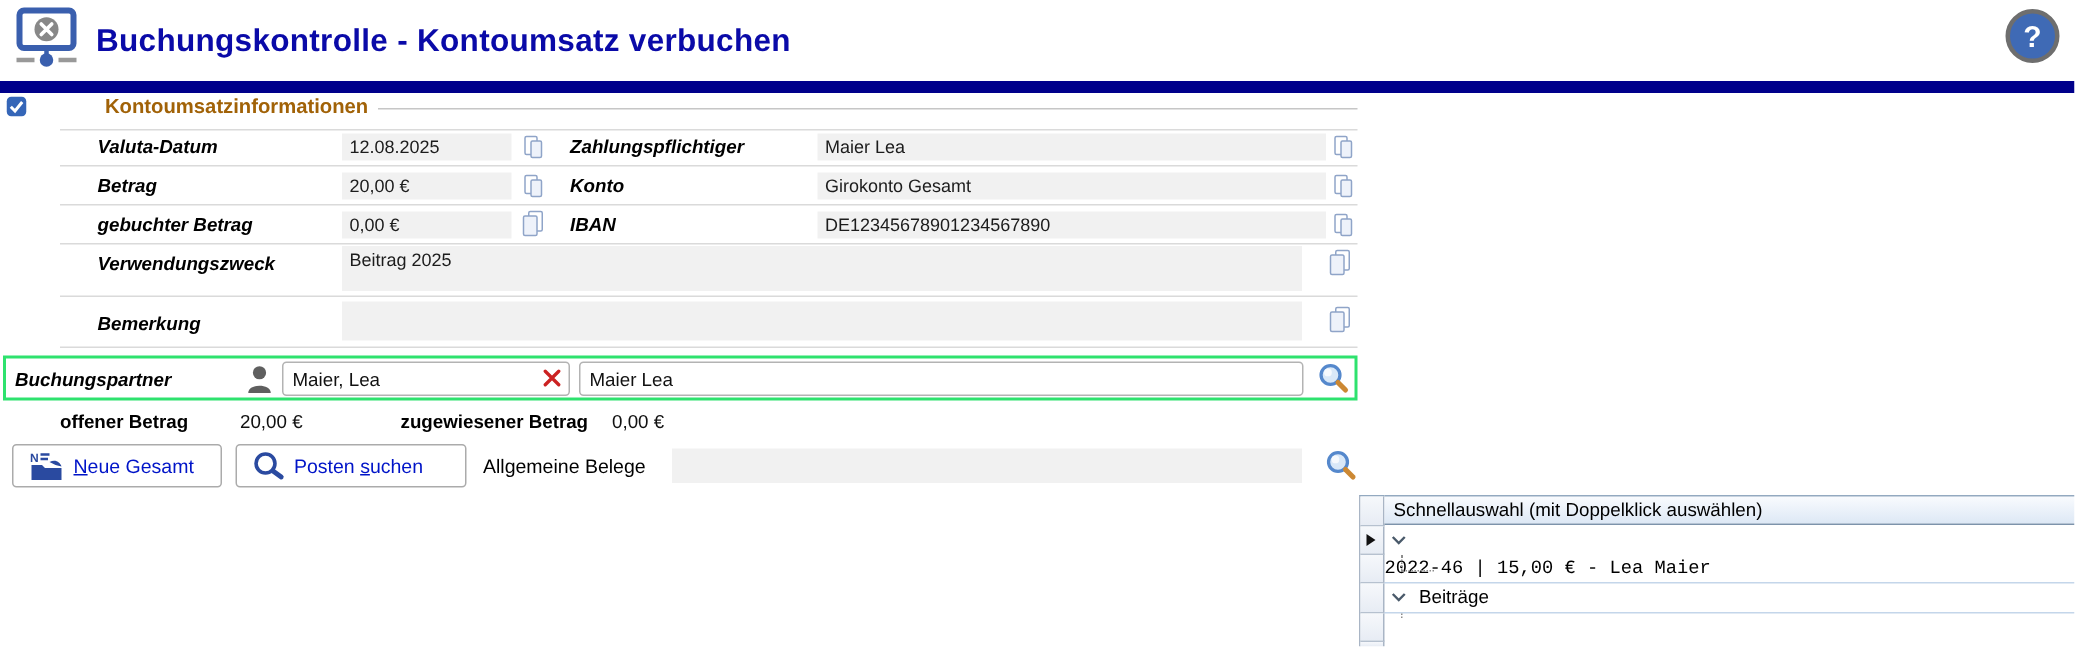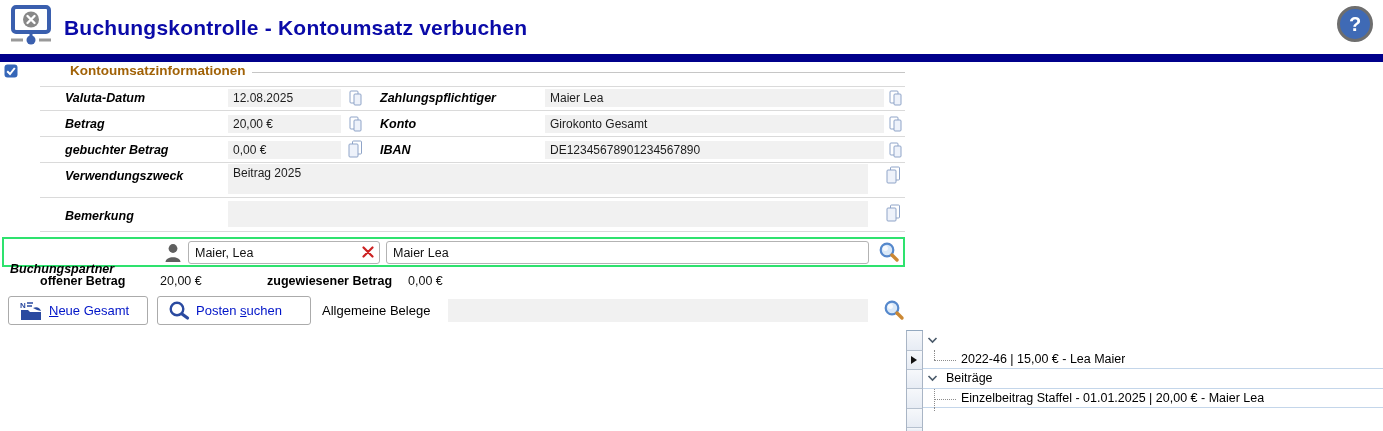--- a/index.html
+++ b/index.html
@@ -55,21 +55,21 @@
                border-bottom:1px solid #7d93ab; font-size:12.5px; color:#000; display:flex;
                align-items:center; padding-left:6px; }
   .sa-row { height:19.5px; display:flex; align-items:center; position:relative; font-size:12.5px; color:#000;
             cursor:pointer; }
   .sa-row.bordered { border-bottom:1px solid #c4d6ea; }
   .chev { width:11px; height:8px; margin-left:4px; flex:0 0 11px; }
   .grp-label { margin-left:4px; padding:2px 4px; flex:1; white-space:nowrap; overflow:hidden; }
   .grp-label.selected { background:#aed6e2; }
   .tree-v { position:absolute; left:11px; top:0; width:1px; border-left:1px dotted #8c8c8c; }
   .tree-h { position:absolute; left:11px; width:22px; height:1px; border-top:1px dotted #8c8c8c; }
-  .leaf-label { margin-left:38px; white-space:nowrap; overflow:hidden; }
+  .leaf-label { white-space:nowrap; overflow:hidden;font-family:Liberation Mono, monospace; }
 </style>
 </head>
 <body>
 
 <svg class="abs" style="left:8px;top:4px" width="46" height="46" viewBox="0 0 46 46">
   <rect x="5" y="3" width="36" height="25" rx="3" fill="none" stroke="#3a5fae" stroke-width="4"></rect>
   <circle cx="23" cy="15.5" r="8" fill="#888"></circle>
   <path d="M19.5 12 L26.5 19 M26.5 12 L19.5 19" stroke="#fff" stroke-width="2.4" stroke-linecap="round"></path>
   <path d="M23 28 L23 33" stroke="#3a5fae" stroke-width="3"></path>
   <circle cx="23" cy="36" r="4.5" fill="#3a5fae"></circle>
@@ -153,21 +153,21 @@
 <div class="abs flabel" style="left:65px;top:209px">Bemerkung</div>
 <div class="abs field top" style="left:228px;top:201px;width:640px;height:26px"></div>
 <svg class="abs copy-icon" style="left:886px;top:204px" width="15" height="18" viewBox="0 0 15 18">
   <rect x="4.5" y="1" width="9" height="13" rx="1" fill="#fff" stroke="#8fa4c8"></rect>
   <rect x="1" y="4" width="9" height="13" rx="1" fill="#eef2fa" stroke="#8fa4c8"></rect>
 </svg>
 
 <div class="abs hairline" style="top:231px"></div>
 
 <div class="abs bp-box">
-  <span class="abs flabel" style="left:6px;top:23px">Buchungspartner</span>
+  <span class="abs flabel" style="left:6px;top:7px">Buchungspartner</span>
   <svg class="abs" style="left:160px;top:4px" width="18" height="20" viewBox="0 0 18 20">
     <circle cx="9" cy="5.5" r="4.4" fill="#5f5f5f"></circle>
     <path d="M1.5 19 C1.5 12.5 16.5 12.5 16.5 19 Z" fill="#5f5f5f"></path>
   </svg>
   <input class="bp-input" style="left: 184px; top: 2px; width: 192px;" value="Maier, Lea">
   <svg class="clear-x" viewBox="0 0 12 12">
     <path d="M1.5 1.5 L10.5 10.5 M10.5 1.5 L1.5 10.5" stroke="#cc2222" stroke-width="2.2" stroke-linecap="round"></path>
   </svg>
   <input class="bp-input" style="left: 382px; top: 2px; width: 483px;" value="Maier Lea">
   <svg class="abs" style="left:874px;top:2px;cursor:pointer" width="22" height="22" viewBox="0 0 22 22">
@@ -213,43 +213,39 @@
     <div class="sa-gcell" style="height:20px"></div>
     <div class="sa-gcell" style="height:19.5px">
       <span class="marker"></span>
     </div>
     <div class="sa-gcell" style="height:19.5px"></div>
     <div class="sa-gcell" style="height:19.5px"></div>
     <div class="sa-gcell" style="height:19.5px"></div>
     <div class="sa-gcell" style="height:3px;border-bottom:none"></div>
   </div>
   <div class="sa-main">
+    <div class="sa-header">Schnellauswahl (mit Doppelklick auswählen)</div>
 
     <div class="sa-row">
       <svg class="chev" viewBox="0 0 11 8">
         <polyline points="1.5,2 5.5,6 9.5,2" fill="none" stroke="#4a5a6a" stroke-width="1.6"></polyline>
       </svg>
     </div>
 
     <div class="sa-row bordered">
       <span class="tree-v" style="height:10px"></span>
       <span class="tree-h" style="top:10px"></span>
       <span class="leaf-label">2022-46 | 15,00 € - Lea Maier</span>
     </div>
 
     <div class="sa-row bordered">
       <svg class="chev" viewBox="0 0 11 8">
         <polyline points="1.5,2 5.5,6 9.5,2" fill="none" stroke="#4a5a6a" stroke-width="1.6"></polyline>
       </svg>
       <span class="grp-label">Beiträge</span>
     </div>
 
-    <div class="sa-row bordered">
-      <span class="tree-v" style="height:19.5px"></span>
-      <span class="tree-h" style="top:10px"></span>
-      <span class="leaf-label">Einzelbeitrag Staffel - 01.01.2025 | 20,00 € - Maier Lea</span>
-    </div>
 
     <div class="sa-row" style="height:3px">
       <span class="tree-v" style="height:3px"></span>
     </div>
   </div>
 </div>
 
 </body></html>

